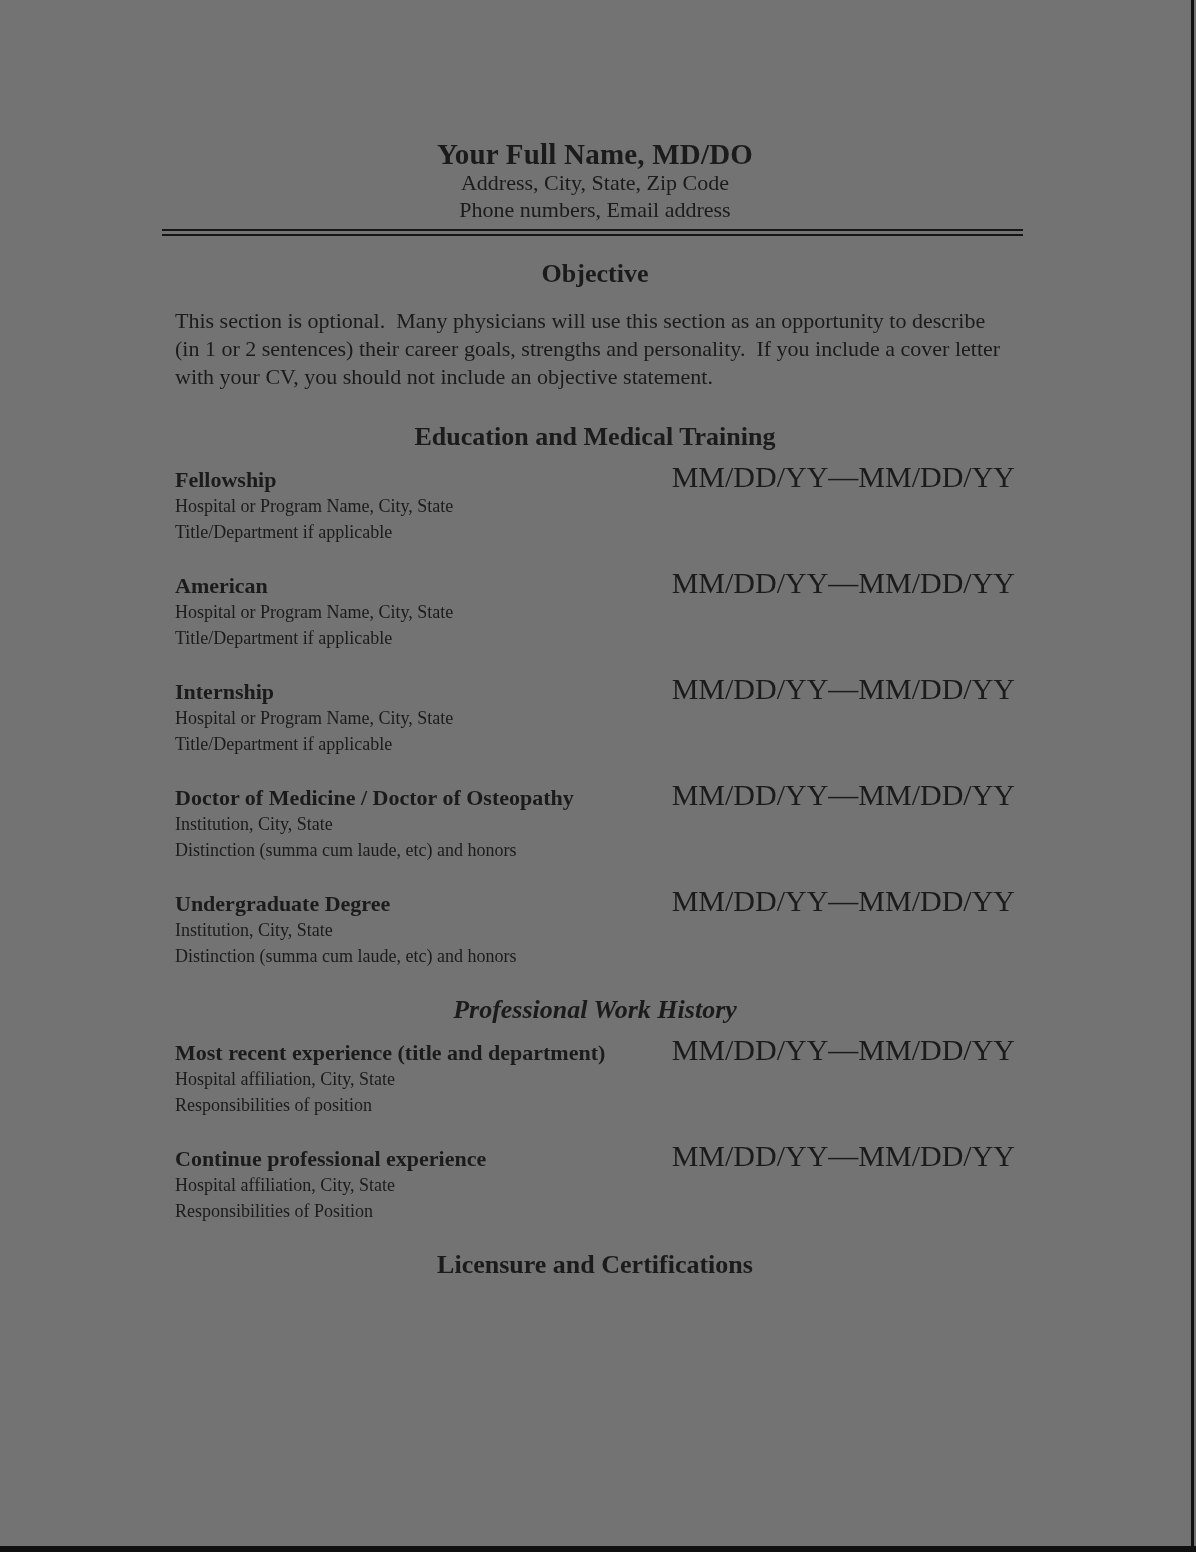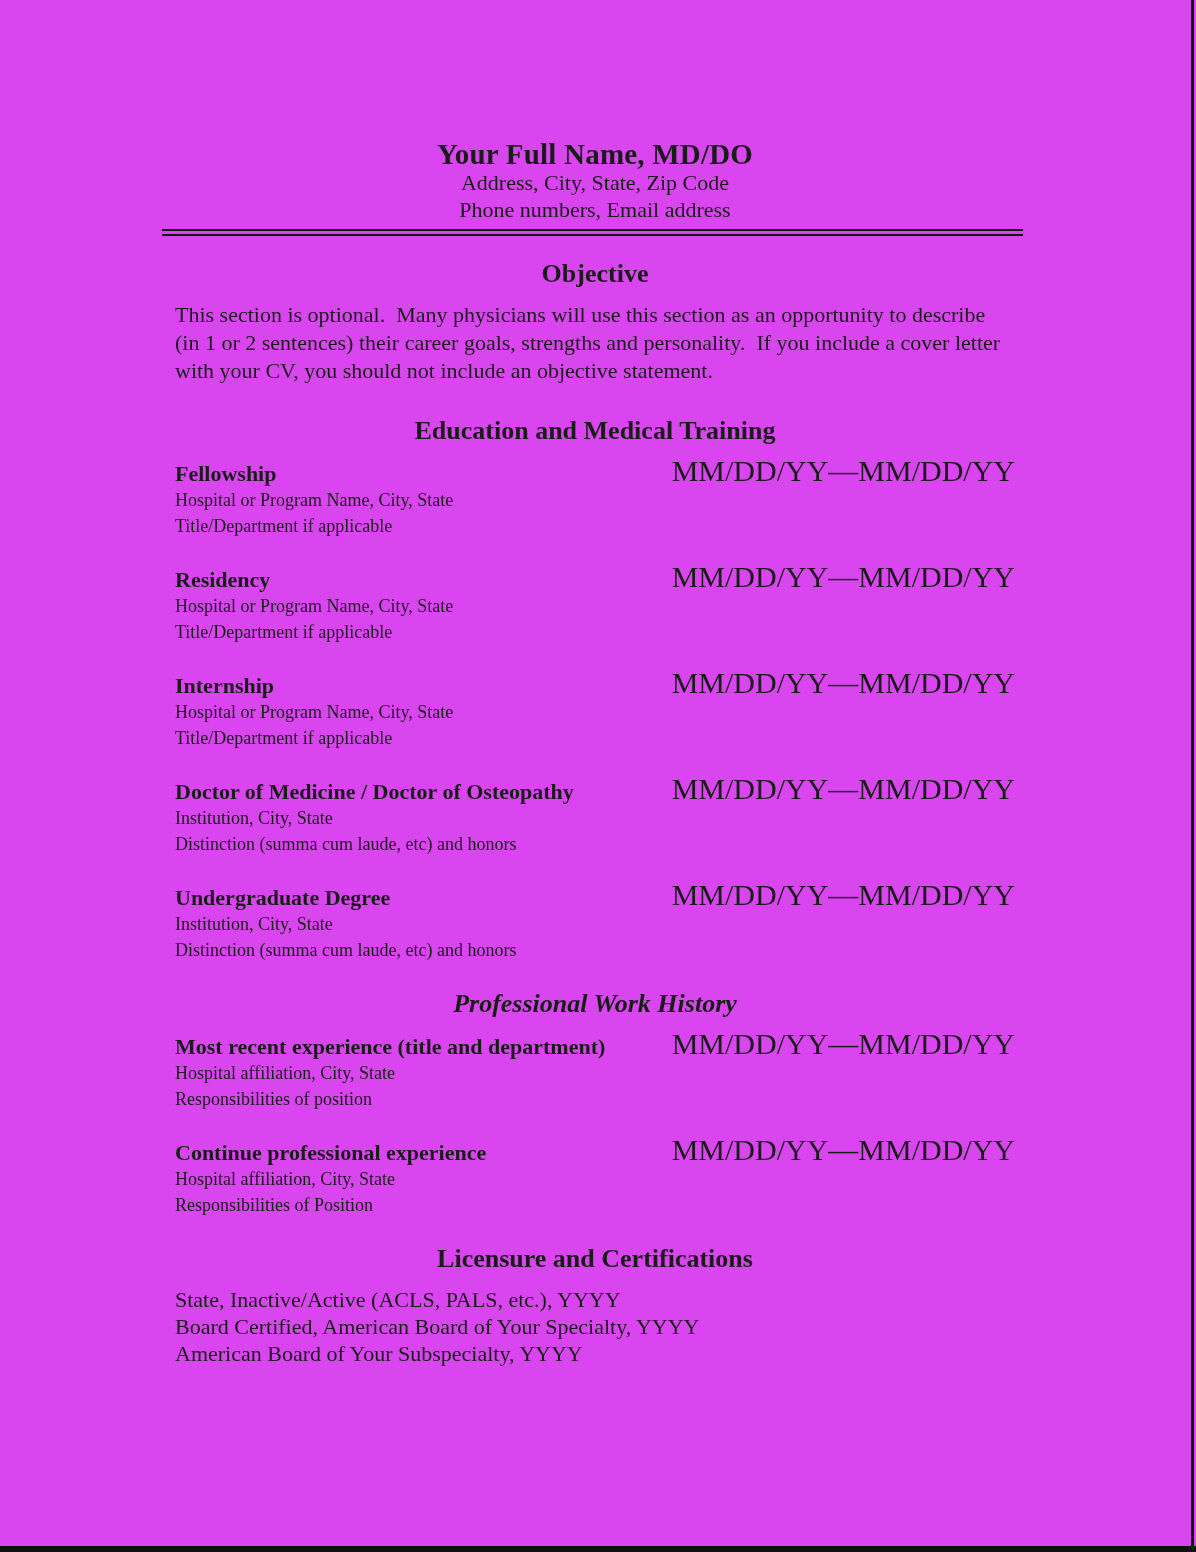--- a/index.html
+++ b/index.html
@@ -5,21 +5,21 @@
   html, body {
     margin: 0;
     padding: 0;
     background: #e8e8e8;
   }
   .page {
     position: relative;
     width: 1196px;
     height: 1552px;
     margin: 0 auto;
-    background: #d946ef;
+    background: #737373;
     font-family: "Liberation Serif", "DejaVu Serif", serif;
     color: #1b1b1b;
     overflow: hidden;
   }
   .content {
     position: absolute;
     left: 175px;
     top: 0;
     width: 840px;
     padding-top: 139px;
@@ -45,21 +45,21 @@
   }
   .section-heading {
     margin: 0;
     font-size: 26px;
     font-weight: bold;
     text-align: center;
     line-height: 28px;
   }
   .objective-heading { margin-top: 24px; }
   .body-text {
-    margin: 13px 0 0 0;
+    margin: 19px 0 0 0;
     font-size: 22px;
     line-height: 28px;
     white-space: pre-wrap;
   }
   .education-heading { margin-top: 32px; }
   .work-heading { margin-top: 28px; font-style: italic; }
   .licensure-heading { margin-top: 28px; }
   .entry { margin-top: 25px; }
   .entry.first { margin-top: 12px; }
   .entry-head {
@@ -129,21 +129,21 @@
         <div class="entry-head">
           <span class="entry-title">Fellowship</span>
           <span class="entry-dates">MM/DD/YY—MM/DD/YY</span>
         </div>
         <div class="entry-org">Hospital or Program Name, City, State</div>
         <div class="entry-detail">Title/Department if applicable</div>
       </div>
 
       <div class="entry">
         <div class="entry-head">
-          <span class="entry-title">Residency</span>
+          <span class="entry-title">American</span>
           <span class="entry-dates">MM/DD/YY—MM/DD/YY</span>
         </div>
         <div class="entry-org">Hospital or Program Name, City, State</div>
         <div class="entry-detail">Title/Department if applicable</div>
       </div>
 
       <div class="entry">
         <div class="entry-head">
           <span class="entry-title">Internship</span>
           <span class="entry-dates">MM/DD/YY—MM/DD/YY</span>
@@ -188,24 +188,19 @@
           <span class="entry-title">Continue professional experience</span>
           <span class="entry-dates">MM/DD/YY—MM/DD/YY</span>
         </div>
         <div class="entry-org">Hospital affiliation, City, State</div>
         <div class="entry-detail">Responsibilities of Position</div>
       </div>
     </section>
 
     <section>
       <h2 class="section-heading licensure-heading">Licensure and Certifications</h2>
-      <div class="licensure-lines">
-        <div class="licensure-line">State, Inactive/Active (ACLS, PALS, etc.), YYYY</div>
-        <div class="licensure-line">Board Certified, American Board of Your Specialty, YYYY</div>
-        <div class="licensure-line">American Board of Your Subspecialty, YYYY</div>
-      </div>
     </section>
 
   </div>
 
   <div class="scan-edge-right"></div>
   <div class="scan-edge-bottom"></div>
 </div>
 
 </body></html>

